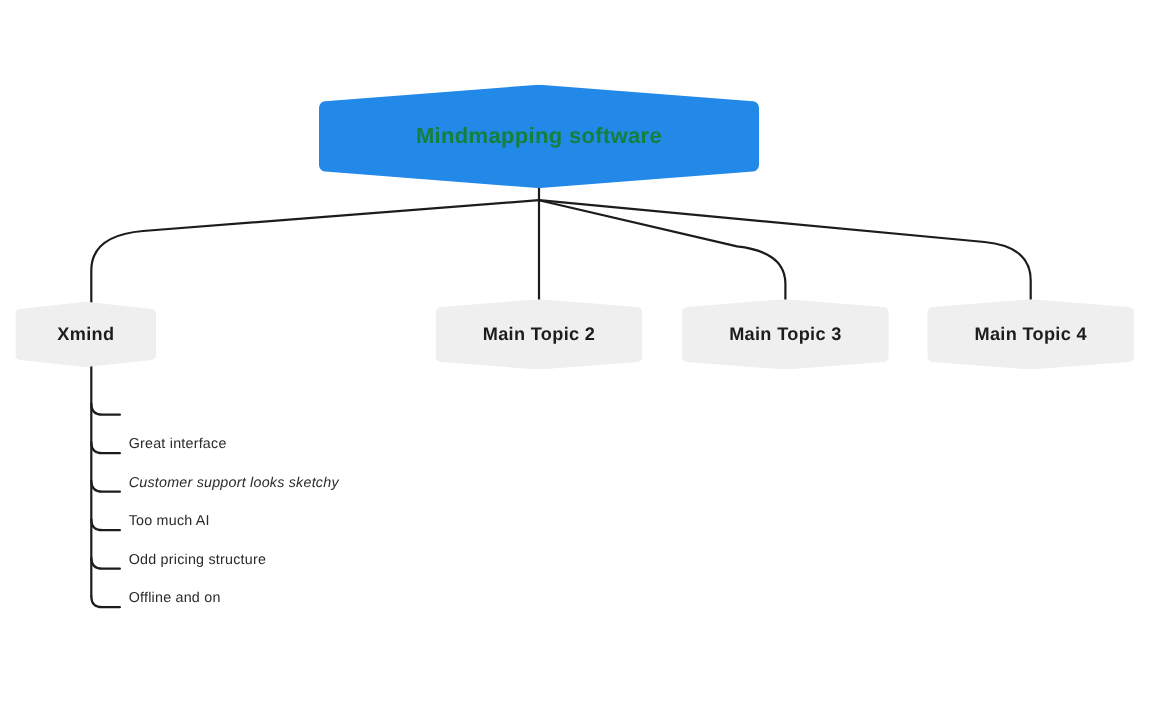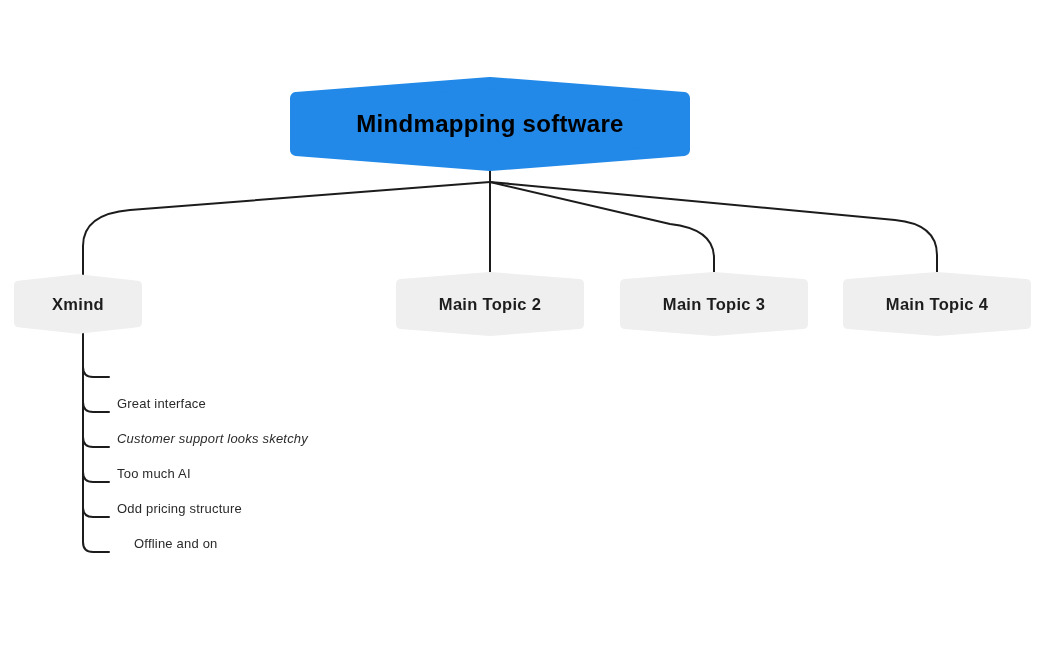--- a/index.html
+++ b/index.html
@@ -35,22 +35,22 @@
     width: 100%;
     height: 100%;
   }
   .node .label {
     position: relative;
     z-index: 2;
     white-space: nowrap;
     letter-spacing: 0.3px;
   }
   .root-node .label {
-    color: #000000;
-    font-size: 24px;
+    color: #15803d;
+    font-size: 20px;
     font-weight: 700;
   }
   .topic-node .label {
     color: #1d1d1d;
     font-size: 16.5px;
     font-weight: 700;
   }
   .subtopic {
     position: absolute;
     transform: translateY(-50%);
@@ -126,15 +126,15 @@
       <polygon points="5,12 94,5 183,12 183,52 94,59 5,52" stroke-width="10" stroke-linejoin="round" fill="#EFEFEF"></polygon>
       <polygon points="5,12 94,5 183,12 183,52 94,59 5,52" fill="none" stroke-width="10" stroke-linejoin="round" stroke="#EFEFEF"></polygon>
     </svg>
     <span class="label">Main Topic 4</span>
   </div>
 
   <div class="subtopic" style="left:117px; top:377px;">Great interface</div>
   <div class="subtopic" style="left:117px; top:412px;font-style:italic;">Customer support looks sketchy</div>
   <div class="subtopic" style="left:117px; top:447px;text-align:right;">Too much AI</div>
   <div class="subtopic" style="left:117px; top:482px;">Odd pricing structure</div>
-  <div class="subtopic" style="left:134px; top:517px;">Offline and on</div>
+  <div class="subtopic" style="left:117px; top:517px;">Offline and on</div>
 
 </div>
 
 </body></html>

